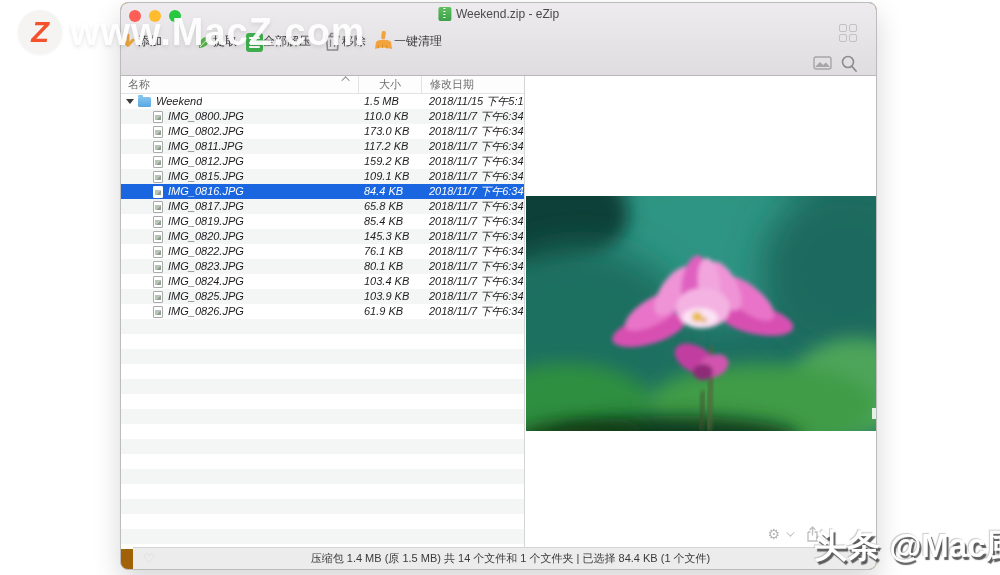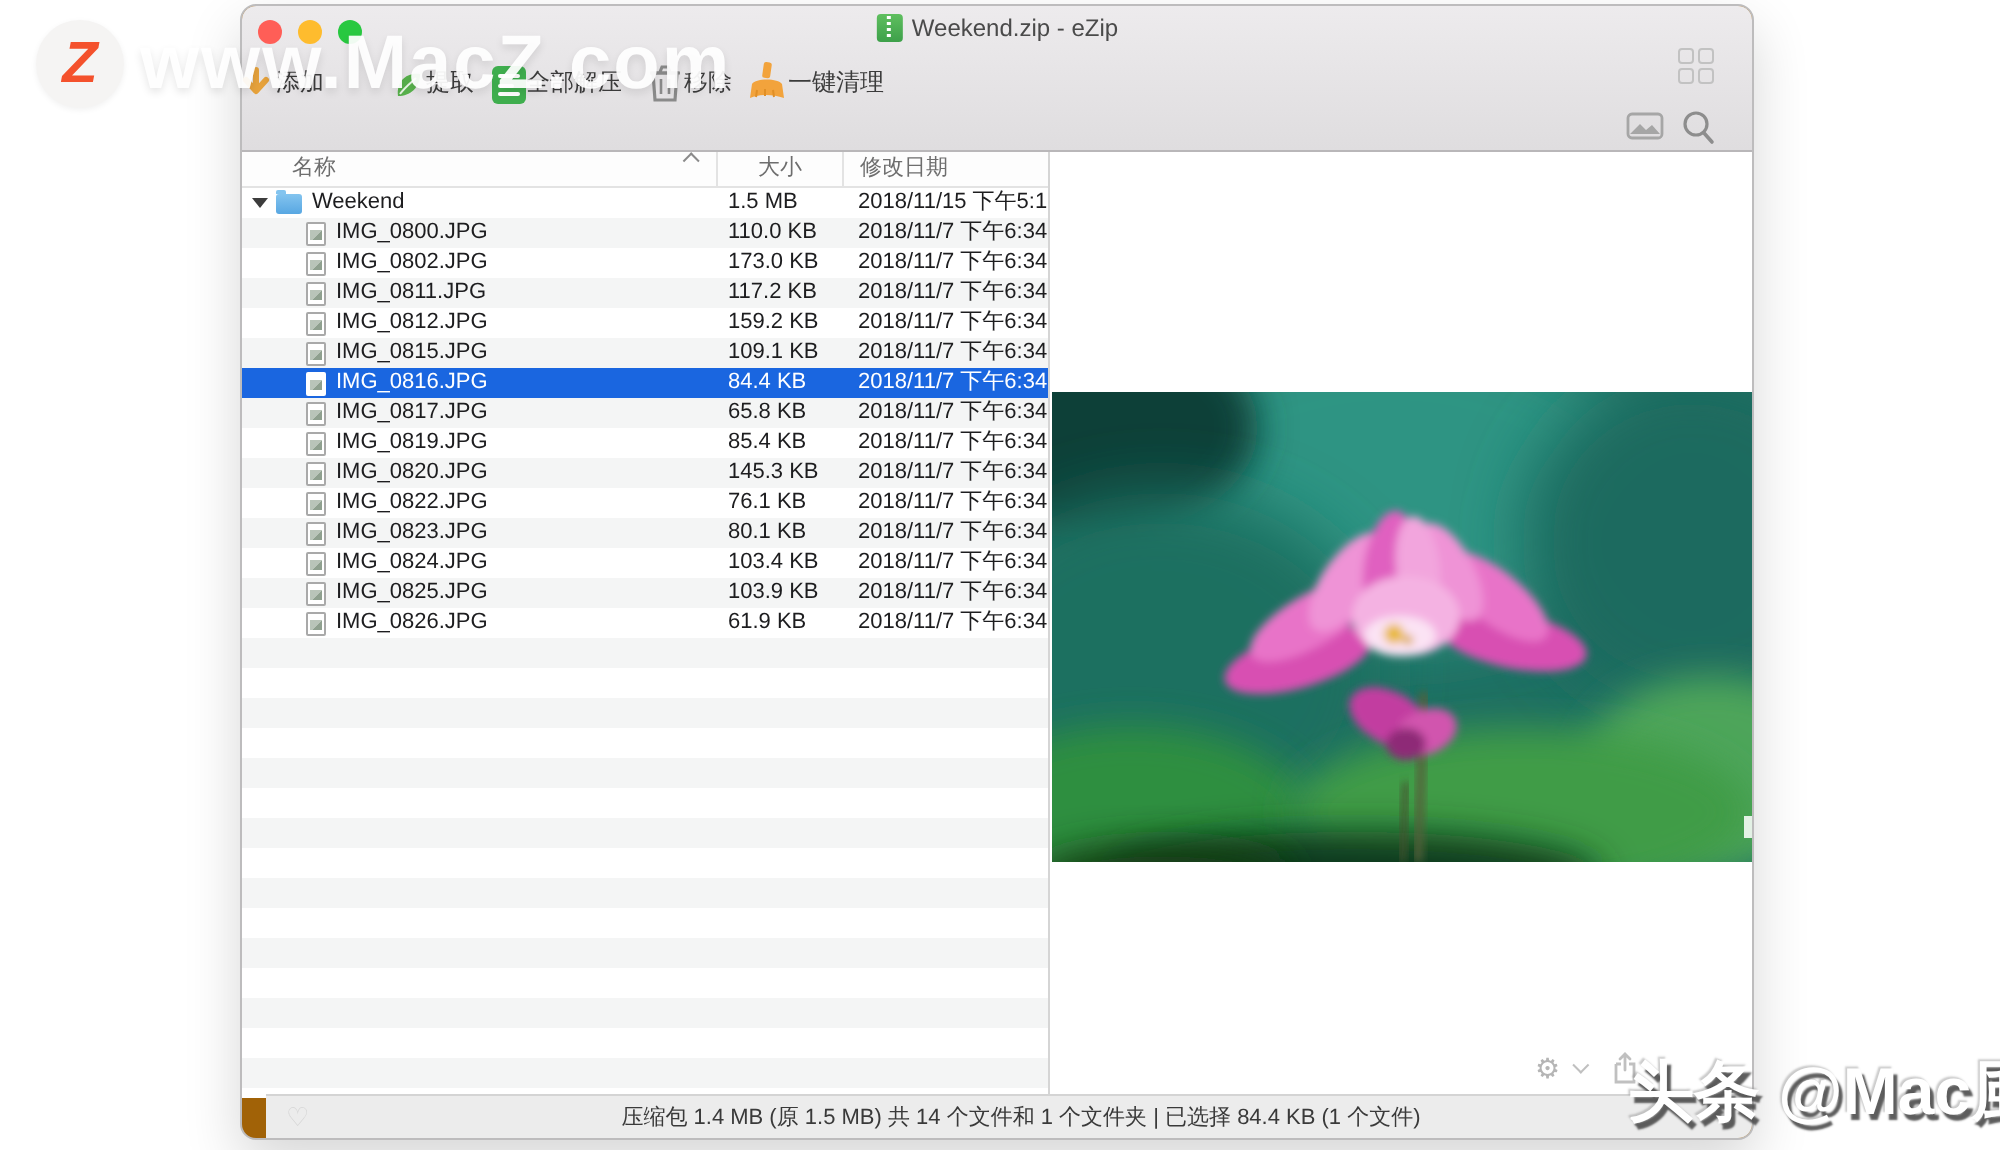--- a/index.html
+++ b/index.html
@@ -44,33 +44,33 @@
   .xall{width:17px;height:19px;border-radius:3px;background:#3fae4e;position:relative;}
   .xall i{position:absolute;left:3px;width:11px;height:2px;background:#fff;border-radius:1px;}
   .xall i:nth-child(1){top:4px;}
   .xall i:nth-child(2){top:8.5px;width:8px;}
   .xall i:nth-child(3){top:13px;}
 
   
   .listhead{position:absolute;left:0;top:73px;width:403px;height:18px;background:#fdfdfd;
     border-bottom:1px solid #e3e3e3;display:flex;font-size:11px;color:#6e6e6e;}
   .hc{line-height:17px;position:relative;}
-  .hc.name{width:237px;padding-left:25px;display:flex;align-items:flex-start;justify-content:space-between;}
+  .hc.name{width:237px;padding-left:7px;display:flex;align-items:flex-start;justify-content:space-between;}
   .hc.size{width:63px;padding-left:20px;border-left:1px solid #e3e3e3;}
   .hc.date{flex:1;padding-left:8px;border-left:1px solid #e3e3e3;}
   .caret{width:6px;height:6px;border-top:1.5px solid #8a8a8a;border-left:1.5px solid #8a8a8a;
     transform:rotate(45deg) translateY(2px);margin-right:8px;}
 
   
   .listbody{position:absolute;left:0;top:91px;width:403px;height:455px;overflow:hidden;
     background:#fff;}
   .row{display:flex;height:15px;line-height:15px;font-size:11px;color:#1d1d1f;}
   .row.alt{background:#f4f5f5;}
   .row.selected{background:#1a66e0;color:#fff;}
-  .cell{white-space:nowrap;overflow:hidden;}
+  .cell{white-space:nowrap;overflow:hidden;font-style:italic;}
   .cell.name{width:237px;display:flex;align-items:center;padding-left:5px;}
   .cell.size{width:63px;padding-left:6px;}
   .cell.date{flex:1;padding-left:8px;}
   .disc{width:0;height:0;border-left:4px solid transparent;border-right:4px solid transparent;
     border-top:5px solid #3c3c3c;margin-right:4px;flex:0 0 auto;}
   .type-image .disc{visibility:hidden;}
   .type-image .ficon{margin-left:15px;}
   .ficon{flex:0 0 auto;margin-right:5px;}
   .type-folder .ficon{width:13px;height:10px;border-radius:1.5px;
     background:linear-gradient(#83c4ef,#58a7e2);position:relative;}

